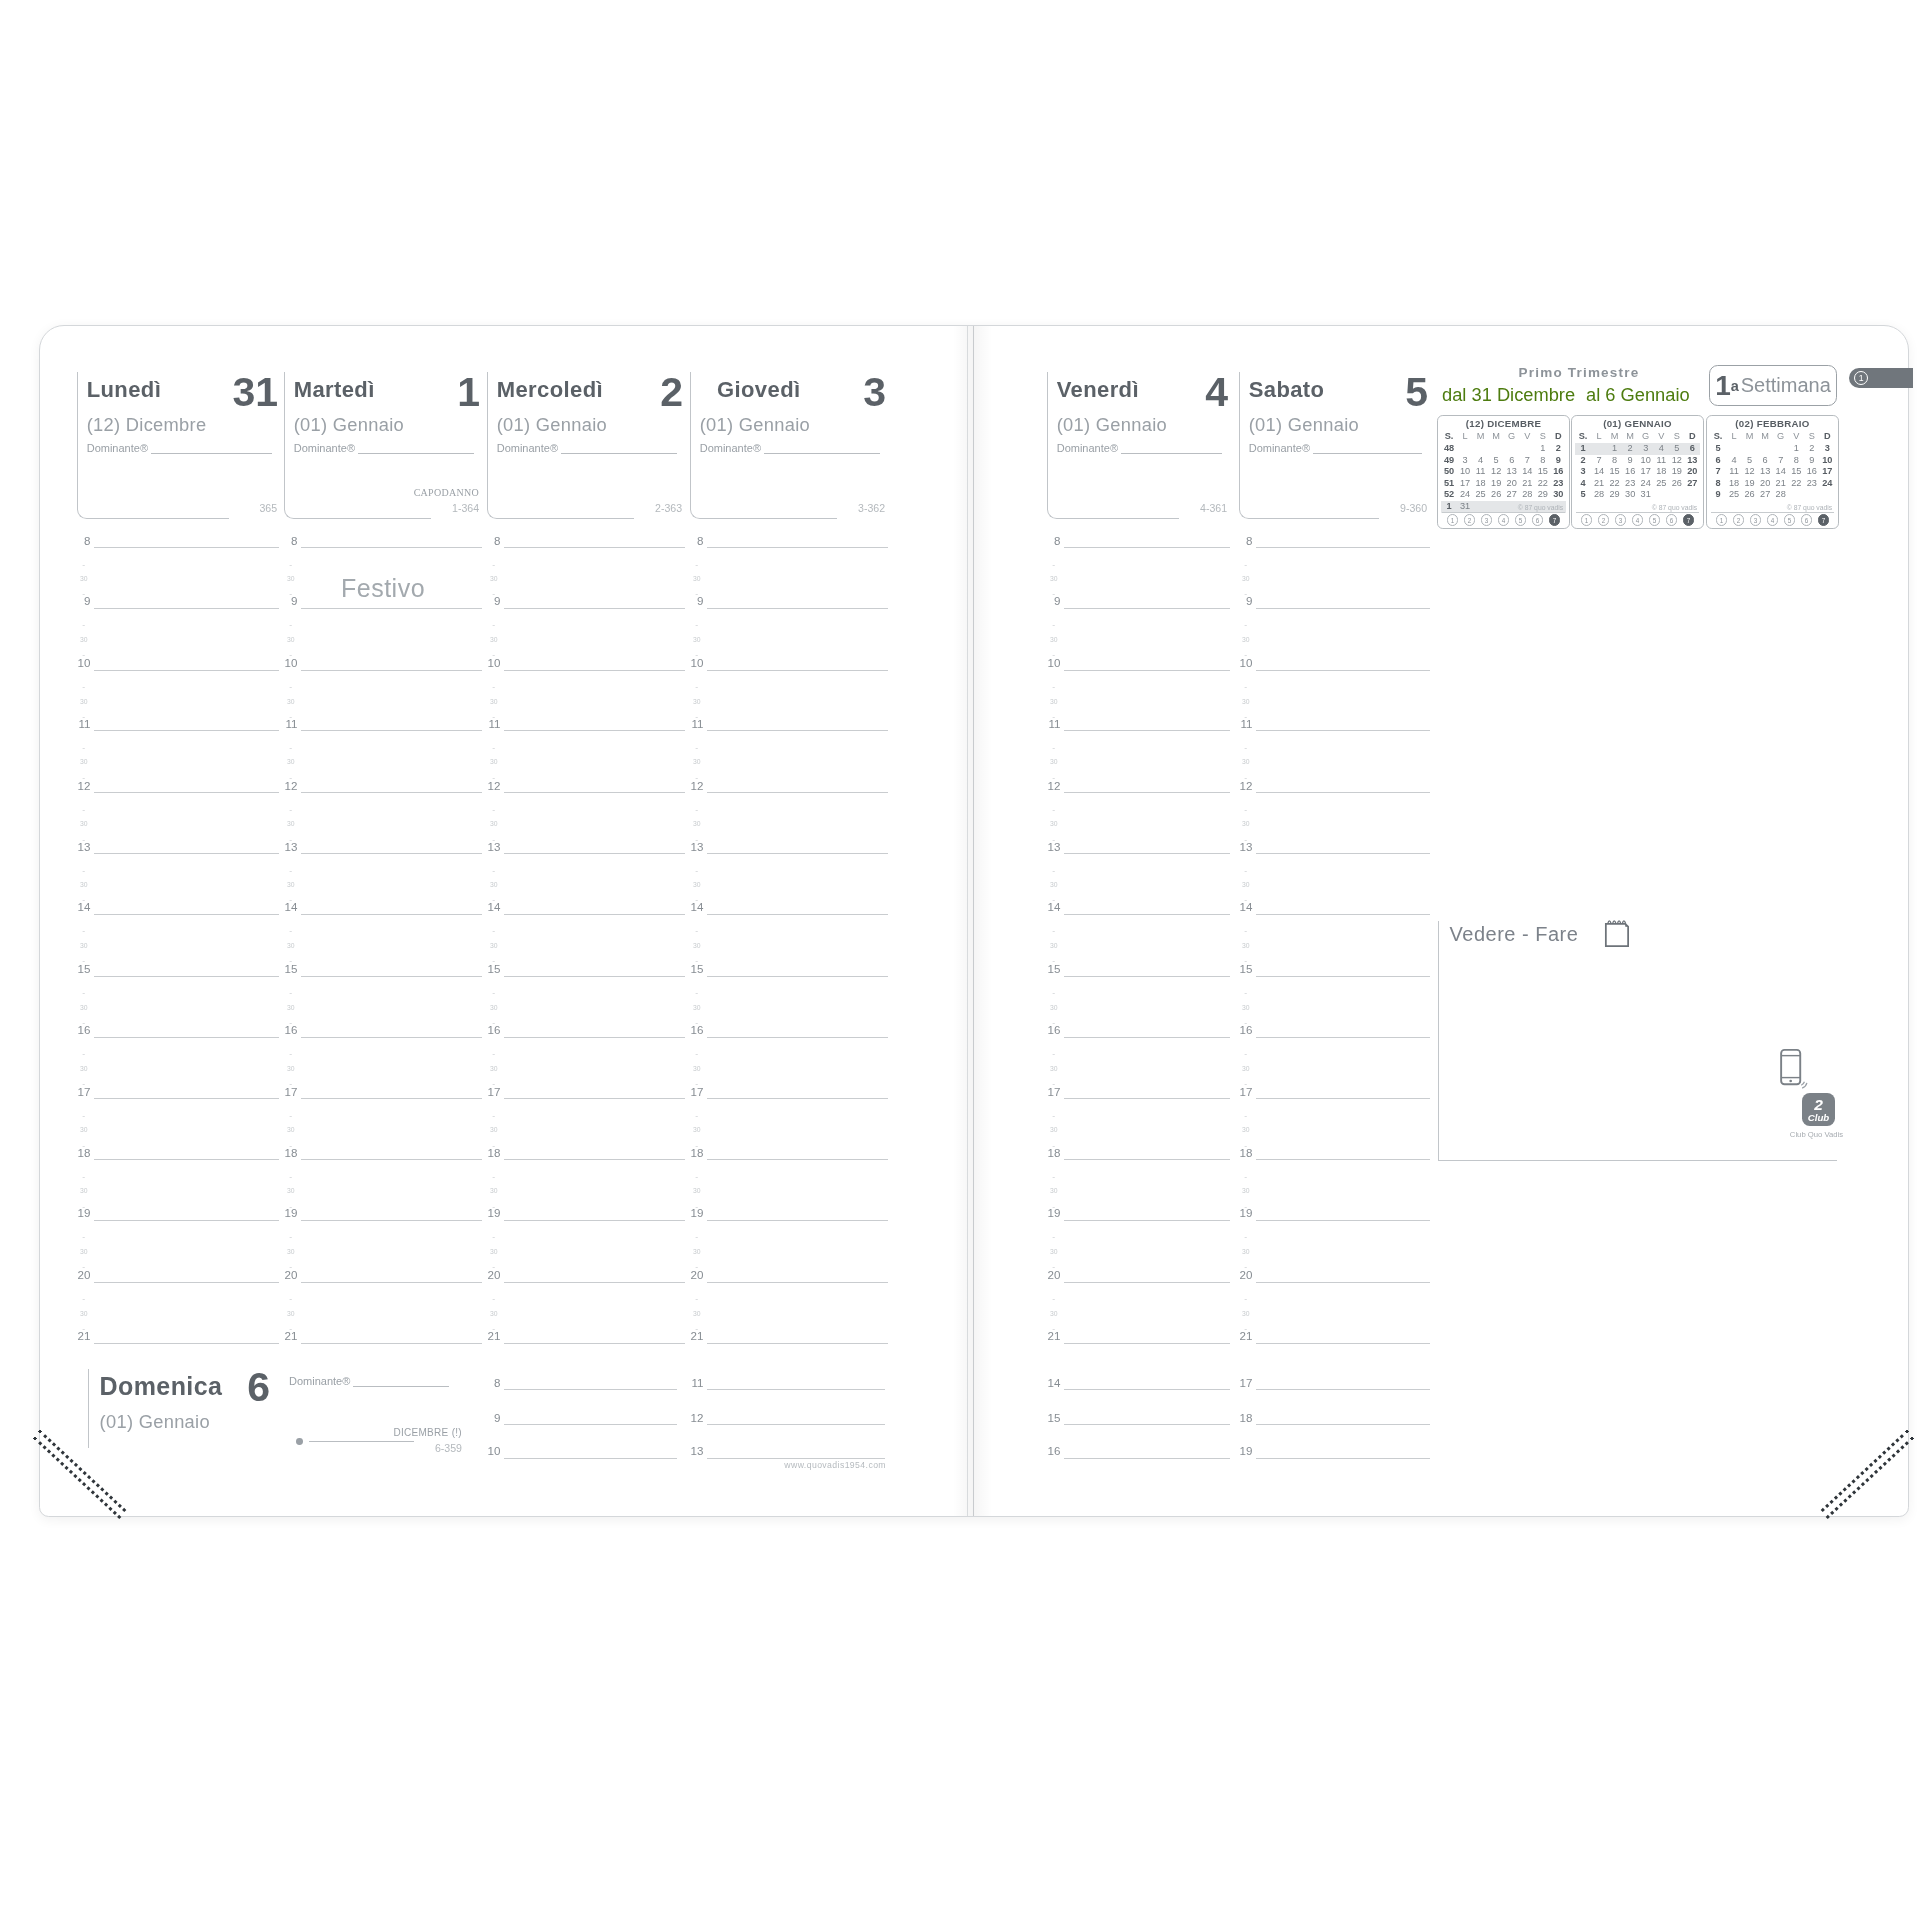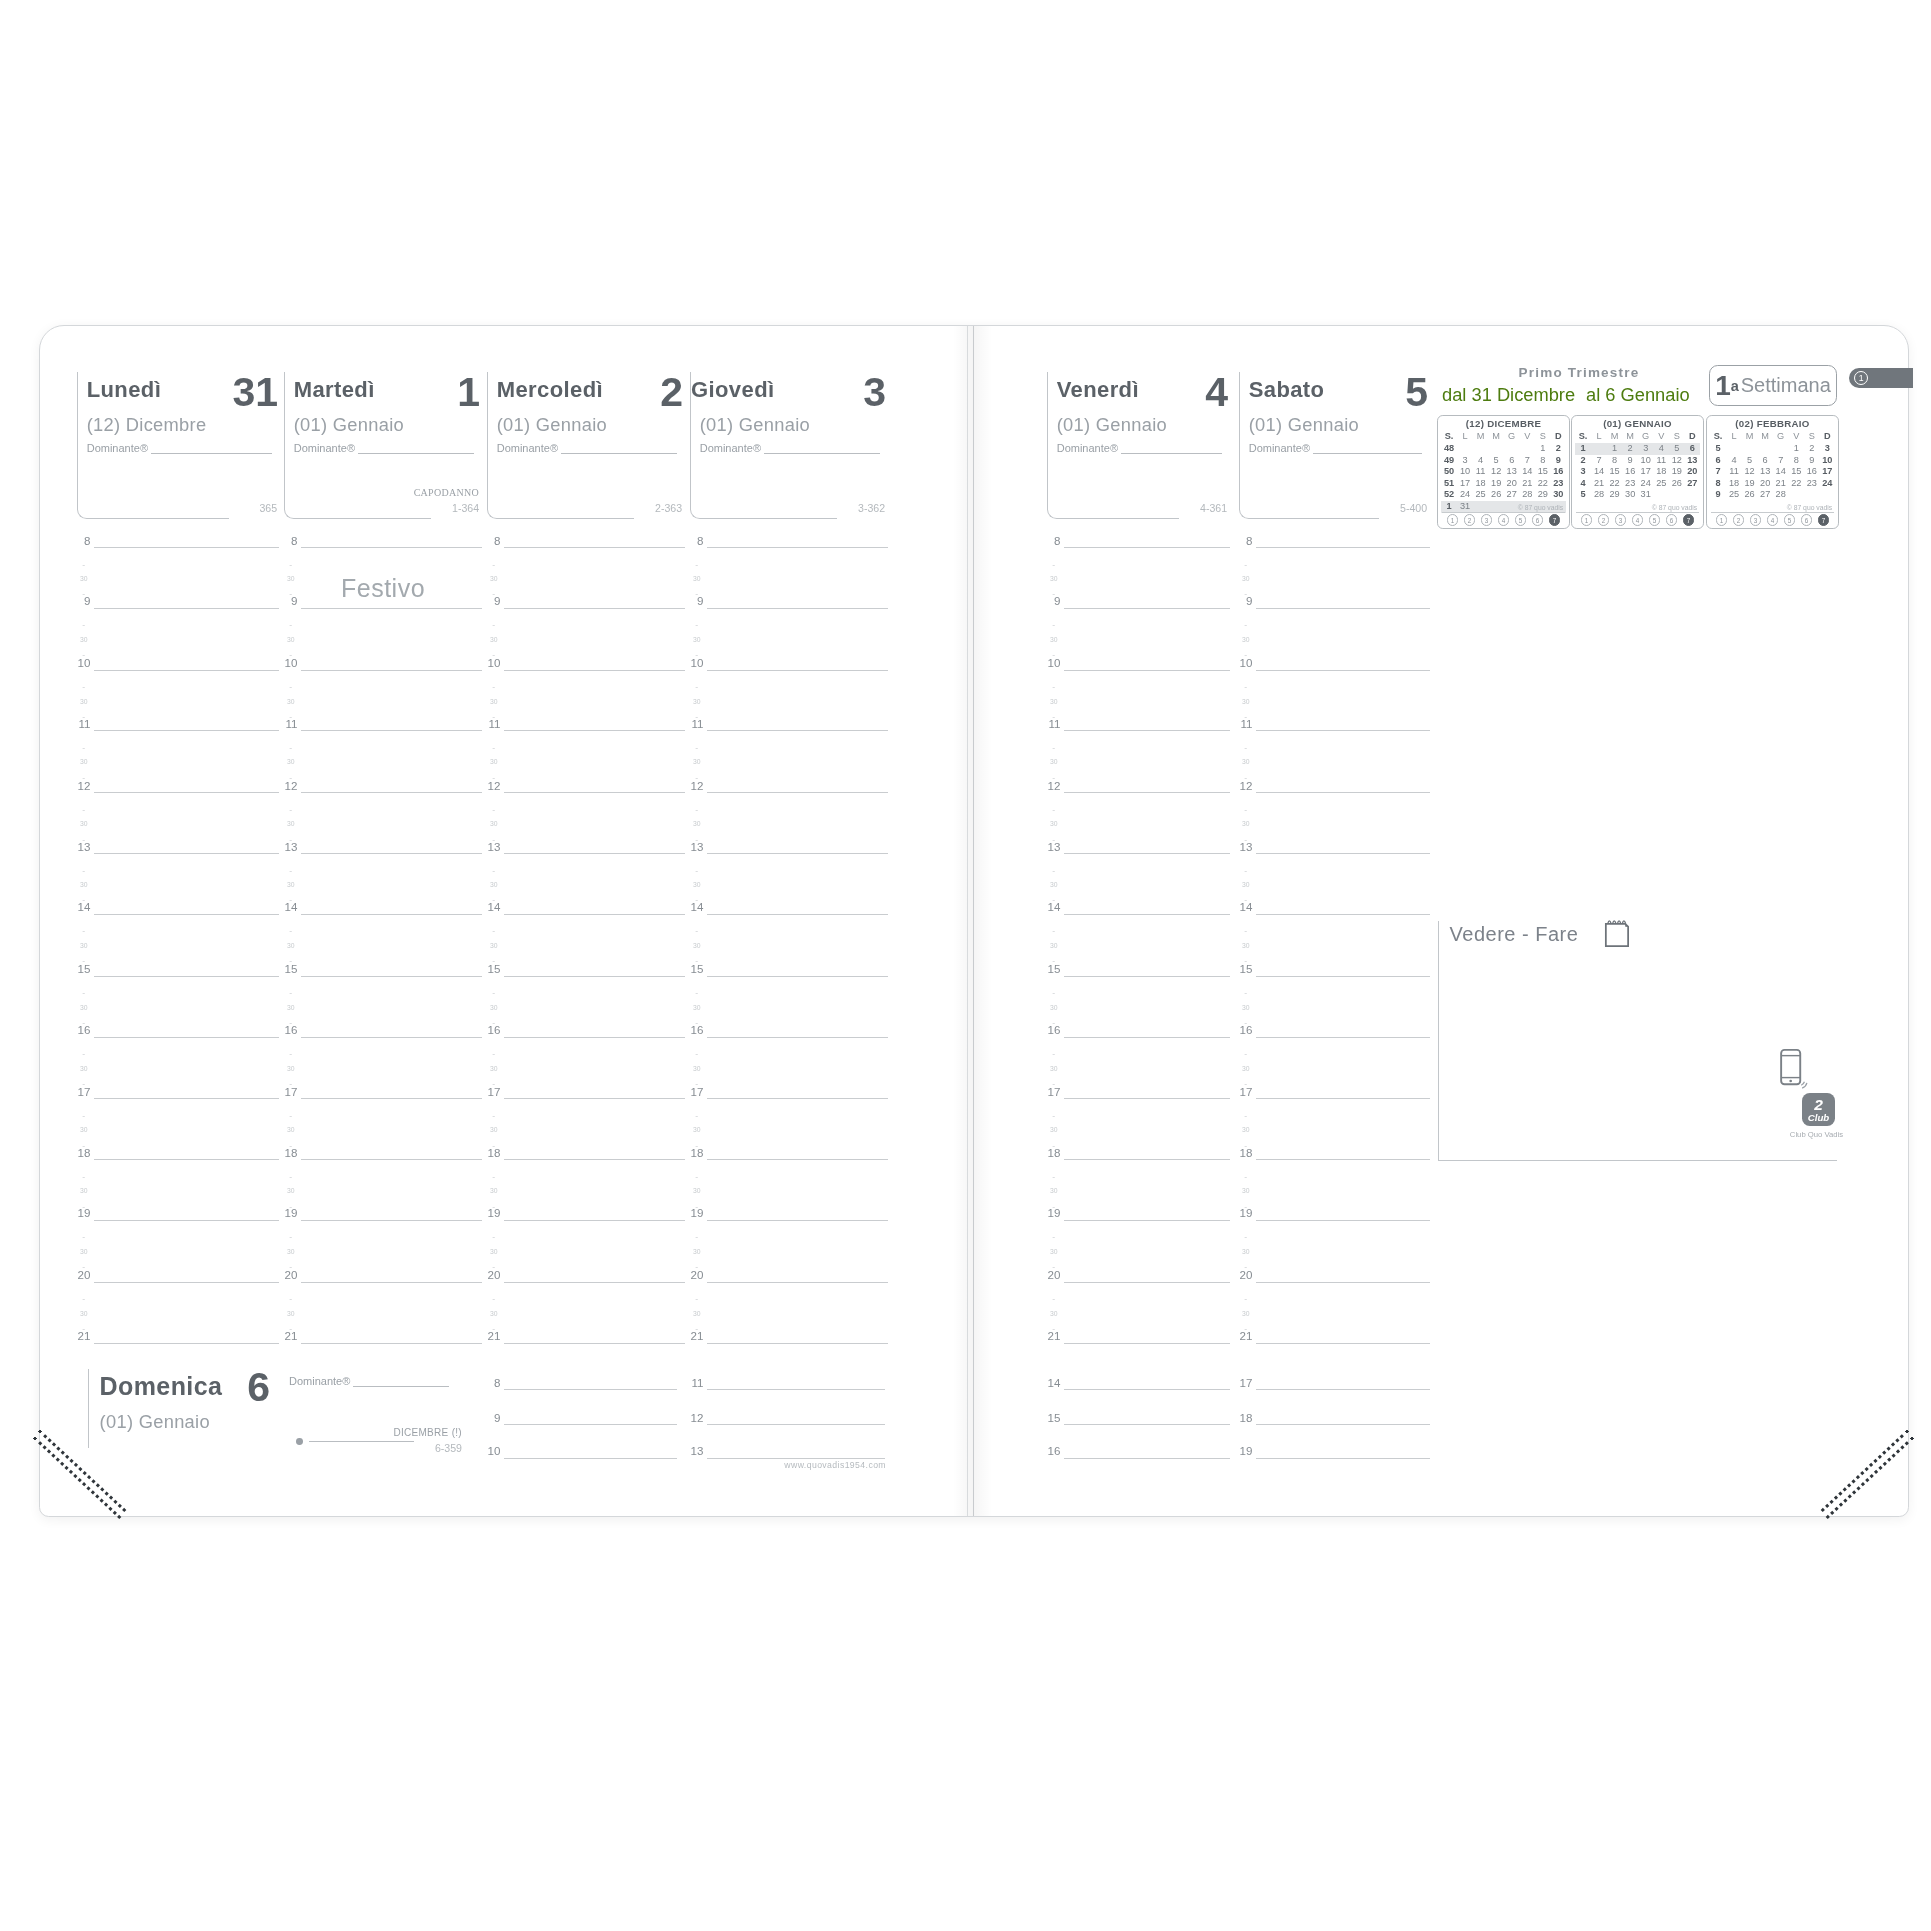--- a/index.html
+++ b/index.html
@@ -379,21 +379,21 @@
       <div class="abs hour-label" style="left: 0px; top: 721px;">20</div>
       <div class="abs hour-line" style="left: 17.4px; top: 735px; width: 181px;"></div>
       <div class="abs qmark" style="left: 0px; top: 749px;">-</div>
       <div class="abs hmark" style="left: 0px; top: 763px;">30</div>
       <div class="abs qmark" style="left: 0px; top: 779px;">-</div>
       <div class="abs hour-label" style="left: 0px; top: 782px;">21</div>
       <div class="abs hour-line" style="left: 17.4px; top: 796px; width: 181px;"></div>
     </div>
     <div class="abs" style="left: 650px; top: 46px; width: 198px; height: 147px;">
       <div class="hdr-frame" style="left: 0px; top: 0px; bottom: 0px; width: 146px;"></div>
-      <div class="abs day-name" style="left: 1px; top: 5.8px;">Giovedì</div>
+      <div class="abs day-name" style="left: 27px; top: 5.8px;">Giovedì</div>
       <div class="abs day-num" style="right: 1.9px; top: 0px;">3</div>
       <div class="abs day-month" style="left: 9.7px; top: 42px;">(01) Gennaio</div>
       <div class="abs dom-row" style="left: 9.7px; right: 7.7px; top: 70px;">
         <span>Dominante®</span>
         <span class="dom-line"></span>
       </div>
       <div class="abs day-doy" style="right: 2.9px; bottom: 4.8px;">3-362</div>
     </div>
     <div class="abs" style="left: 650px; top: 221px; width: 198px; height: 811px;">
       <div class="abs hour-label" style="left: 0px; top: -13.5px;">8</div>
@@ -546,21 +546,21 @@
     </div>
     <div class="abs" style="left: 1199px; top: 46px; width: 191px; height: 147px;">
       <div class="hdr-frame" style="left: 0px; top: 0px; bottom: 0px; width: 139px;"></div>
       <div class="abs day-name" style="left: 9.7px; top: 5.8px;">Sabato</div>
       <div class="abs day-num" style="right: 1.9px; top: 0px;">5</div>
       <div class="abs day-month" style="left: 9.7px; top: 42px;">(01) Gennaio</div>
       <div class="abs dom-row" style="left: 9.7px; right: 7.7px; top: 70px;">
         <span>Dominante®</span>
         <span class="dom-line"></span>
       </div>
-      <div class="abs day-doy" style="right: 2.9px; bottom: 4.8px;">5-400</div>
+      <div class="abs day-doy" style="right: 2.9px; bottom: 4.8px;">9-360</div>
     </div>
     <div class="abs" style="left: 1199px; top: 221px; width: 191px; height: 811px;">
       <div class="abs hour-label" style="left: 0px; top: -13.5px;">8</div>
       <div class="abs hour-line" style="left: 17.4px; top: 0px; width: 174px;"></div>
       <div class="abs qmark" style="left: 0px; top: 14.5px;">-</div>
       <div class="abs hmark" style="left: 0px; top: 28px;">30</div>
       <div class="abs qmark" style="left: 0px; top: 44px;">-</div>
       <div class="abs hour-label" style="left: 0px; top: 47px;">9</div>
       <div class="abs hour-line" style="left: 17.4px; top: 61px; width: 174px;"></div>
       <div class="abs qmark" style="left: 0px; top: 75px;">-</div>

